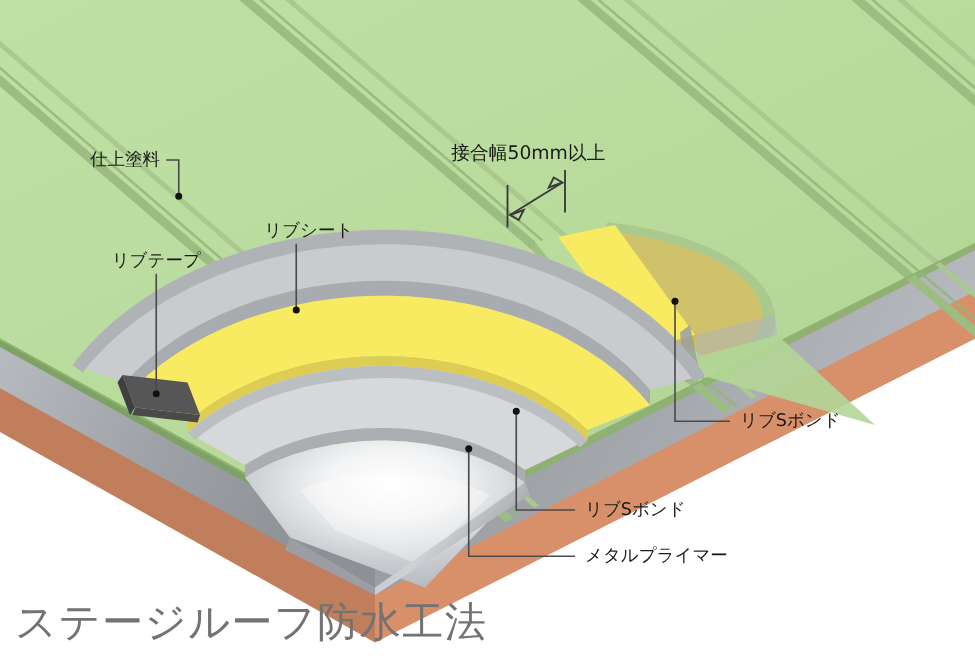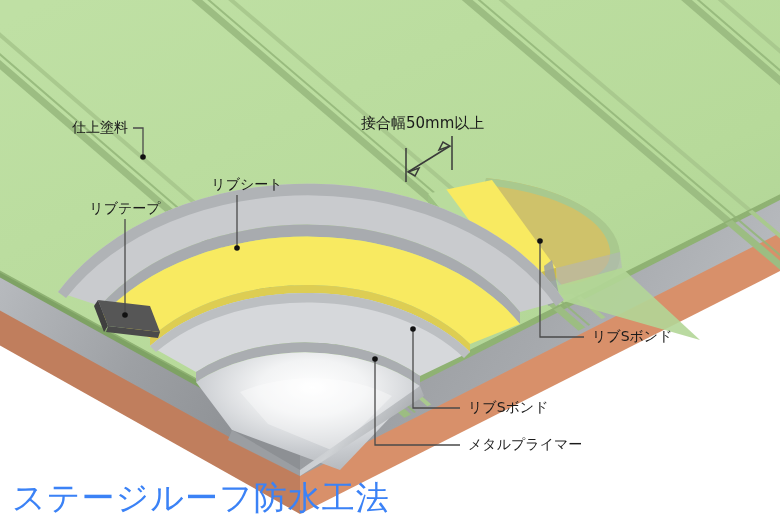--- a/index.html
+++ b/index.html
@@ -14,21 +14,21 @@
     font-family:"DejaVu Sans","Liberation Sans",sans-serif;
     font-size:14px;fill:#1b1b1b;dominant-baseline:middle;
   }
   .lbl-dim{font-size:15px;}
   .leader{stroke:#4a4a4a;stroke-width:1.3;fill:none;}
   .leaderdot{fill:#111111;}
   .dimline{stroke:#3a3a3a;stroke-width:1.5;fill:none;}
   .caption{
     position:absolute;left:12px;top:478px;
     font-family:"DejaVu Sans","Liberation Sans",sans-serif;
-    font-size:33px;line-height:40px;color:#3b82f6;letter-spacing:1px;
+    font-size:33px;line-height:40px;color:#737373;letter-spacing:1px;
     white-space:nowrap;
   }
 </style>
 </head>
 <body>
 
 <div id="stage">
 <svg width="780" height="527" viewBox="0 0 780 527" xmlns="http://www.w3.org/2000/svg">
   <defs>
     <clipPath id="slabClip">

